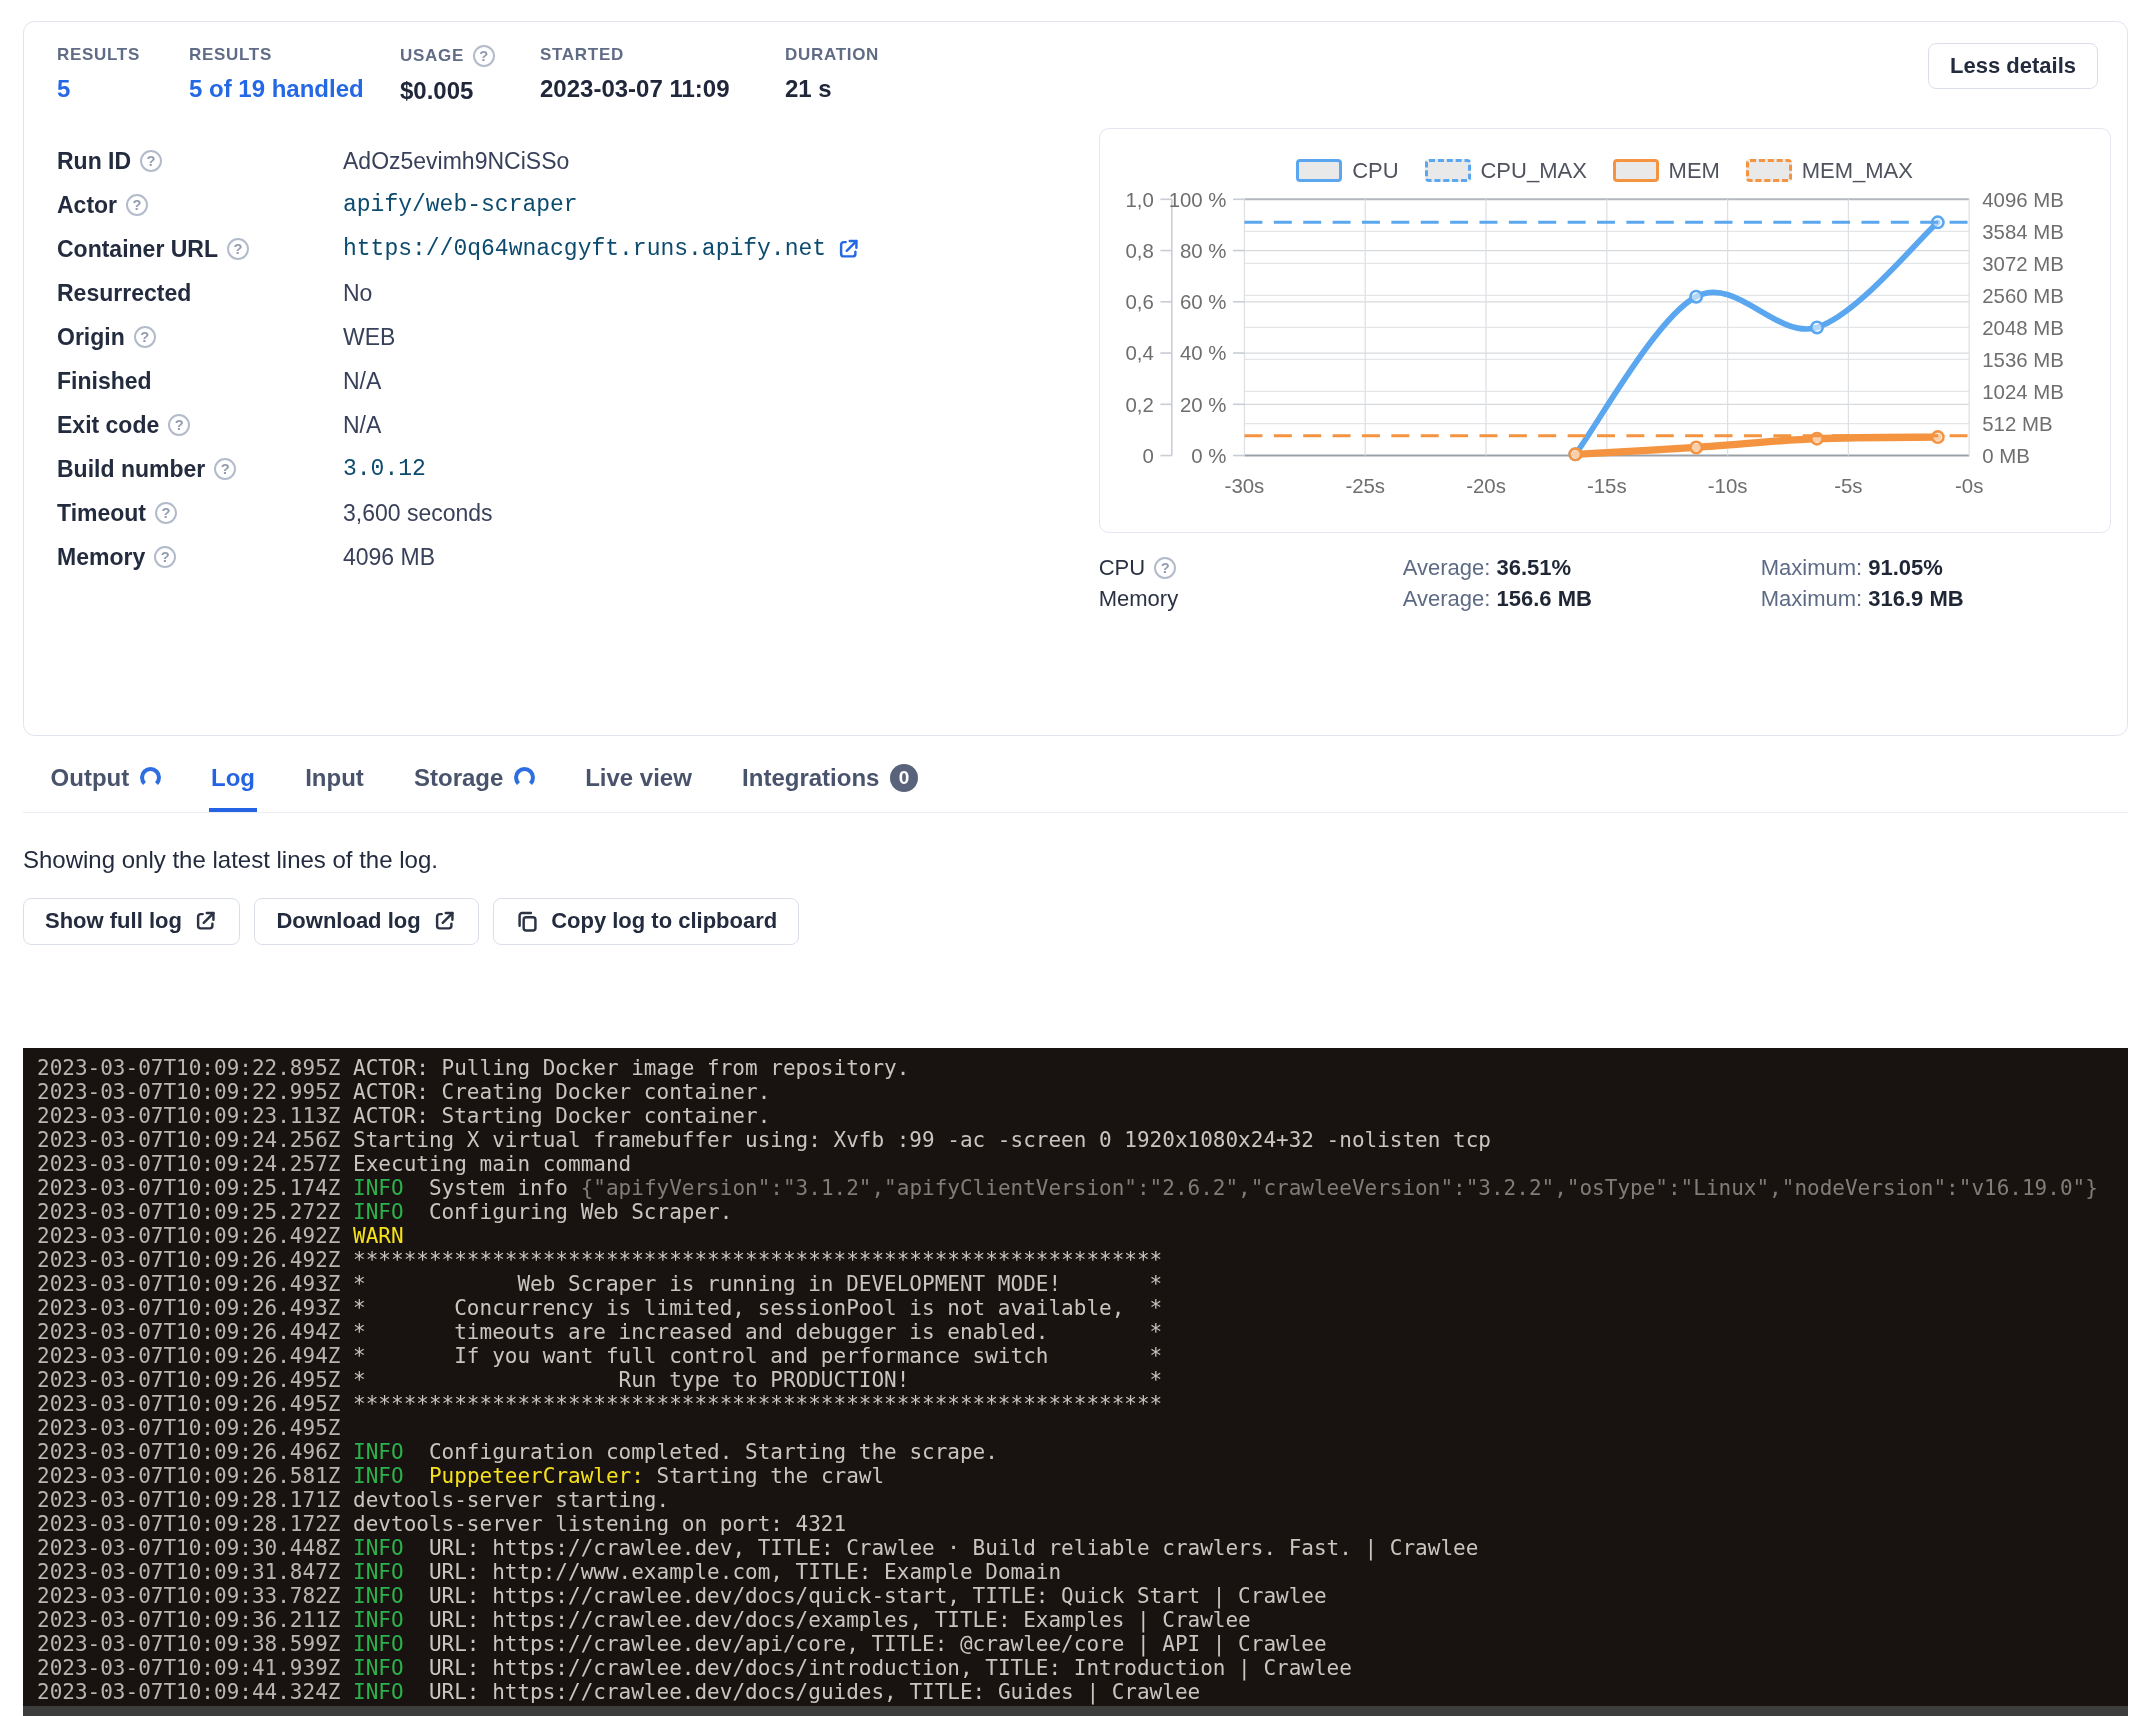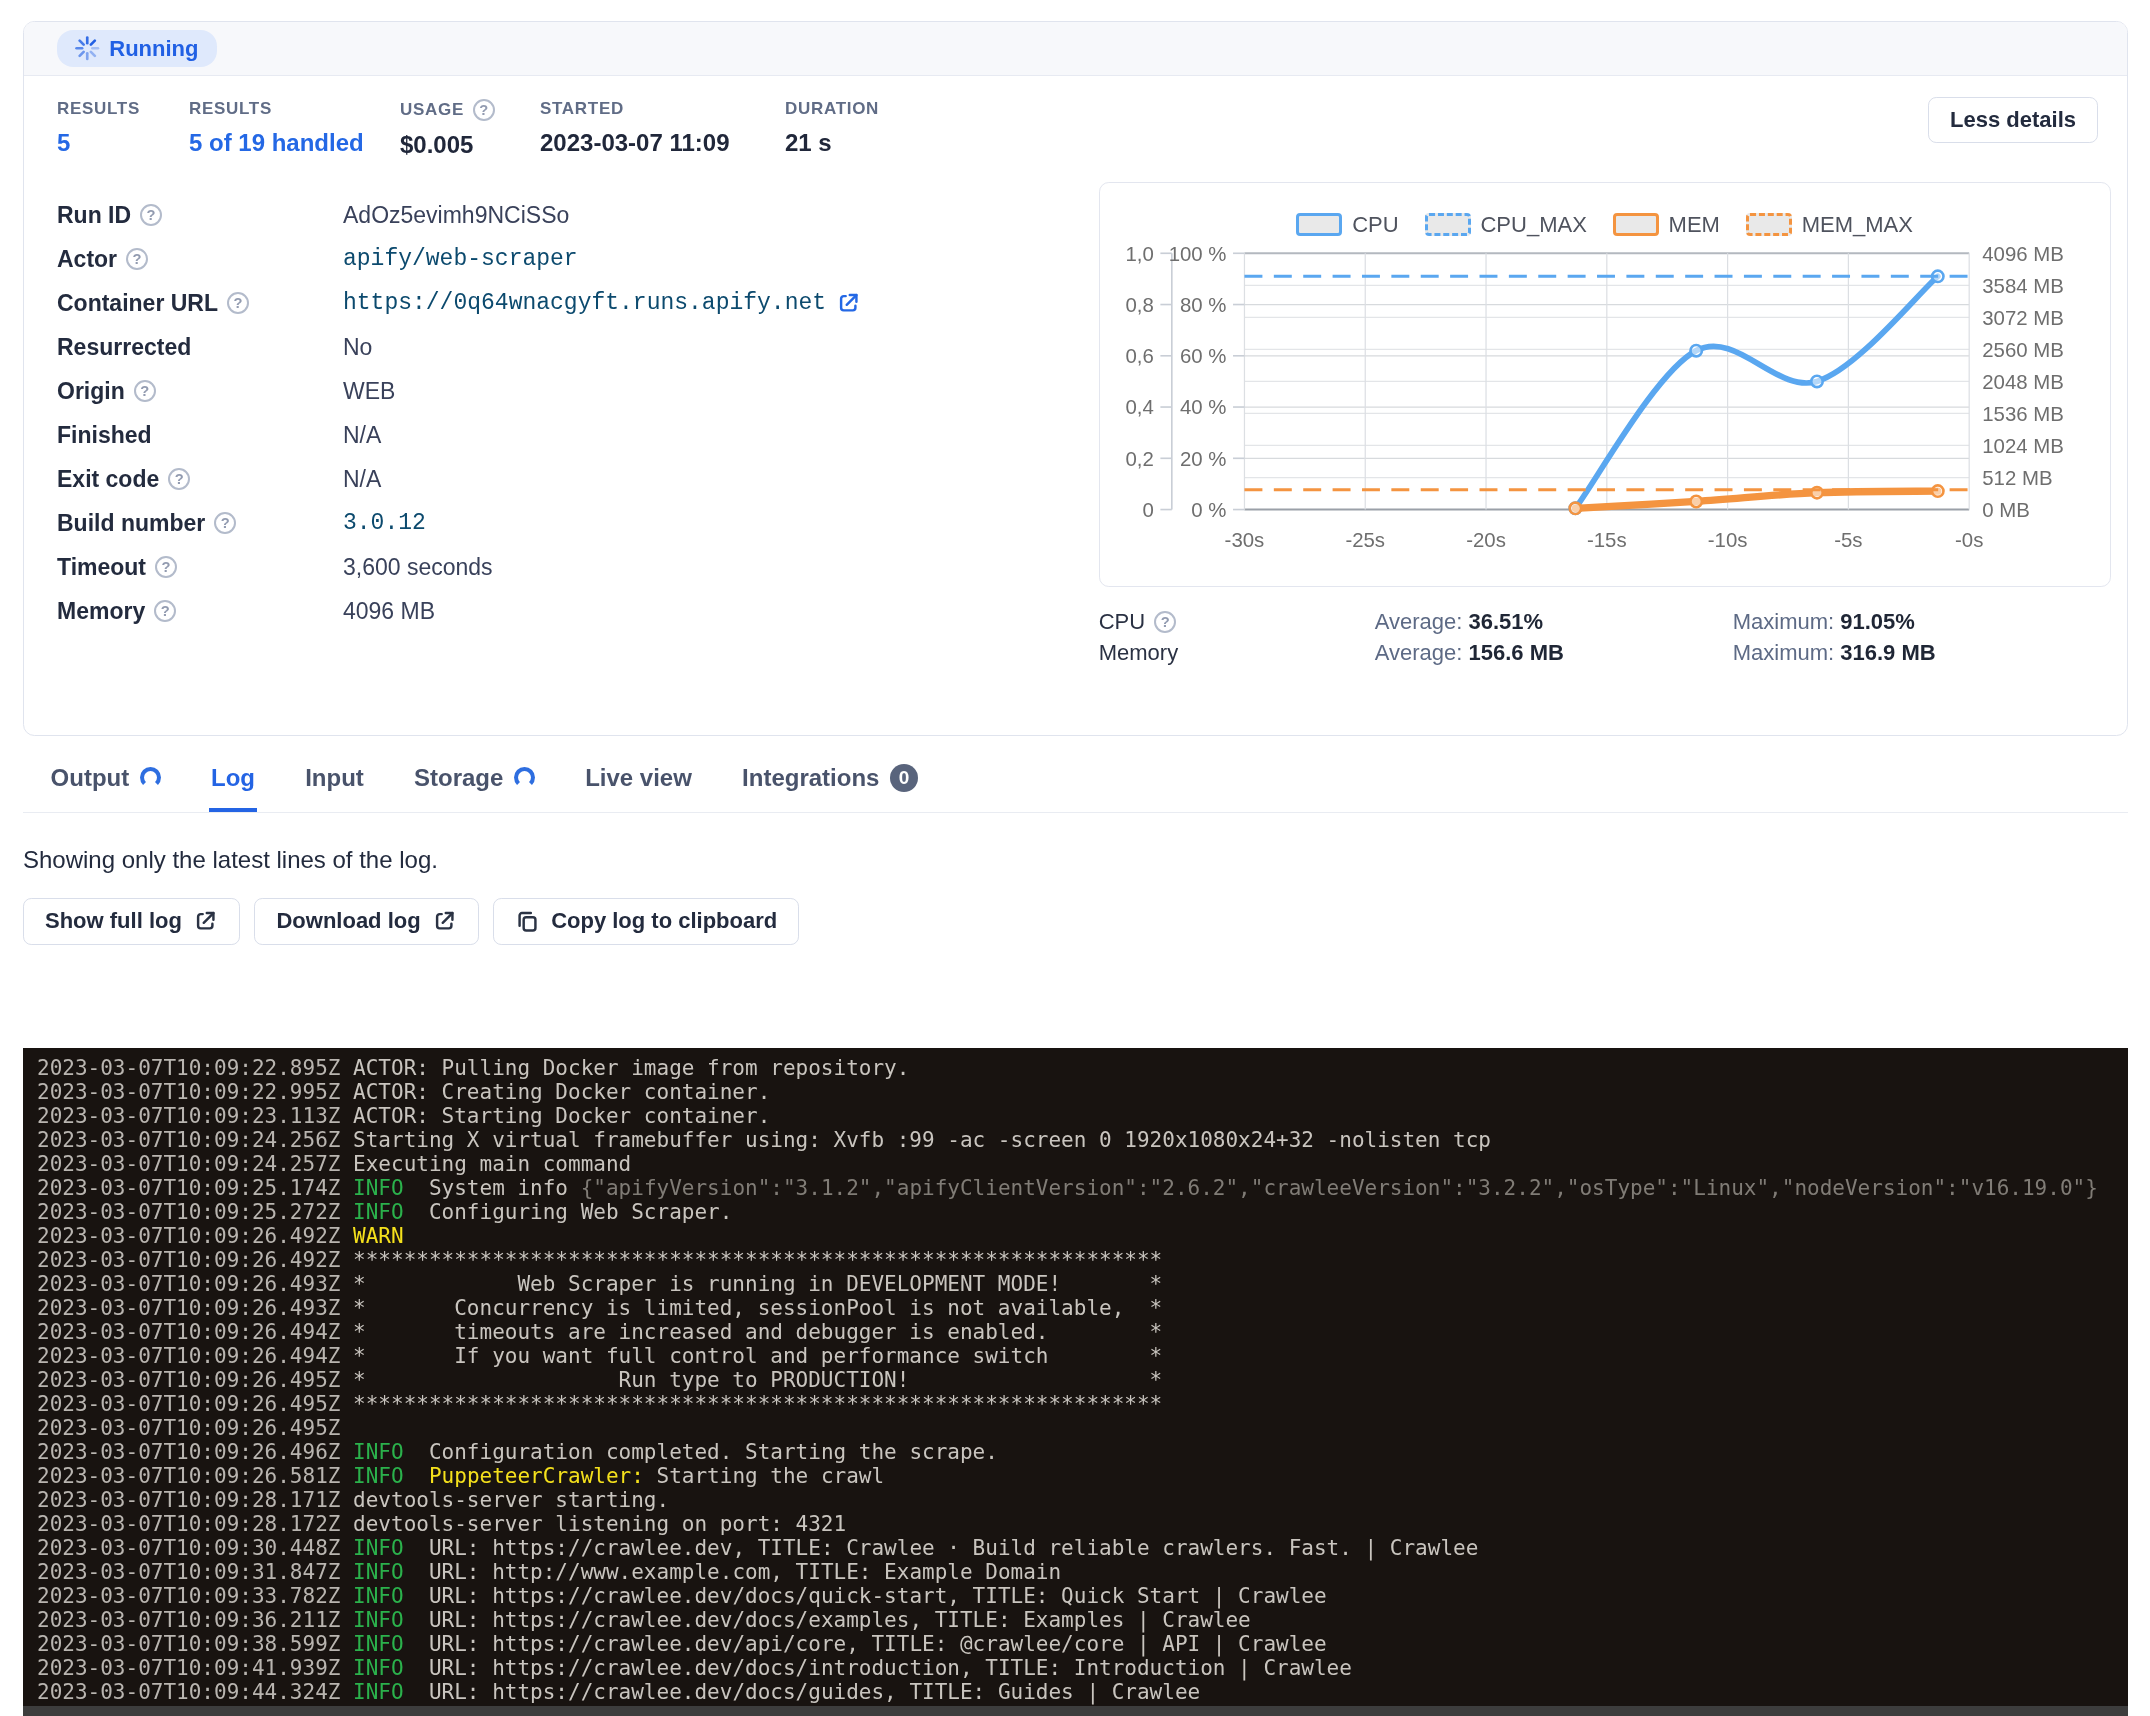--- a/index.html
+++ b/index.html
@@ -72,21 +72,21 @@
   .swatch { width:46px; height:23px; border-radius:4.1px; background:#e9e9e9; border:3.3px solid #999; }
   .swatch.dashed { border-style:dashed; }
   .chart-card svg { position:absolute; left:0; top:0; }
   .ax { font-family:"Liberation Sans", sans-serif; font-size:25px; fill:#6e6e6e; }
 
   .usage-summary { position:absolute; right:16.3px; top:436px; width:1012px; font-size:22px; }
   .usage-row { position:relative; height:31px; }
   .usage-row .u-label { position:absolute; left:0; color:#2a3143; display:flex; align-items:center; }
   .usage-row .u-avg { position:absolute; left:276px; }
   .usage-row .u-max { position:absolute; left:634px; }
-  .u-key { color:#5d6a85; }
+  .u-key { color:#5d6a85;margin-left:28px; }
   .u-val { color:#1f2635; font-weight:700; }
 
   
   .tabs { margin:21px 23px 0 23px; padding-left:26px; border-bottom:1.6px solid #e9ecf2; display:flex; align-items:flex-end; }
   .tab {
     font-size:24px; font-weight:600; color:#49536b; padding:6.5px 1.6px 16.3px 1.6px; margin-right:47px;
     display:flex; align-items:center; gap:10.6px; cursor:pointer; border-bottom:4.1px solid transparent;
   }
   .tab.active { color:#2464e4; border-bottom-color:#2464e4; }
   .tab-spinner {
@@ -120,35 +120,20 @@
   .ext-ic { width:24.5px; height:24.5px; flex:none; }
   .d-value .ext-ic { color:#2468e5; }
 </style>
 </head>
 <body>
 
 <div class="page">
 
 
   <section class="run-card">
-    <div class="status-strip">
-      <span class="running-badge">
-        <svg id="badge-spinner" width="24.5" height="24.5" viewBox="0 0 24 24">
-            <line x1="17" y1="12" x2="22.5" y2="12" stroke="#2160e4" stroke-width="2.6" stroke-linecap="round" opacity="0.30"></line>
-            <line x1="15.535533905932738" y1="15.535533905932738" x2="19.42462120245875" y2="19.42462120245875" stroke="#2160e4" stroke-width="2.6" stroke-linecap="round" opacity="0.40"></line>
-            <line x1="12" y1="17" x2="12" y2="22.5" stroke="#2160e4" stroke-width="2.6" stroke-linecap="round" opacity="0.50"></line>
-            <line x1="8.464466094067262" y1="15.535533905932738" x2="4.575378797541251" y2="19.42462120245875" stroke="#2160e4" stroke-width="2.6" stroke-linecap="round" opacity="0.60"></line>
-            <line x1="7" y1="12" x2="1.5" y2="12.000000000000002" stroke="#2160e4" stroke-width="2.6" stroke-linecap="round" opacity="0.70"></line>
-            <line x1="8.464466094067262" y1="8.464466094067262" x2="4.57537879754125" y2="4.575378797541251" stroke="#2160e4" stroke-width="2.6" stroke-linecap="round" opacity="0.80"></line>
-            <line x1="11.999999999999998" y1="7" x2="11.999999999999998" y2="1.5" stroke="#2160e4" stroke-width="2.6" stroke-linecap="round" opacity="0.90"></line>
-            <line x1="15.535533905932738" y1="8.464466094067262" x2="19.424621202458745" y2="4.57537879754125" stroke="#2160e4" stroke-width="2.6" stroke-linecap="round" opacity="1.00"></line>
-          </svg>
-        <span>Running</span>
-      </span>
-    </div>
 
     <div class="stats-row">
 
       <div class="stat">
           <div class="s-label">RESULTS</div>
           <div class="s-value link">5</div>
         </div>
         <div class="stat">
           <div class="s-label">RESULTS</div>
           <div class="s-value link">5 of 19 handled</div>

